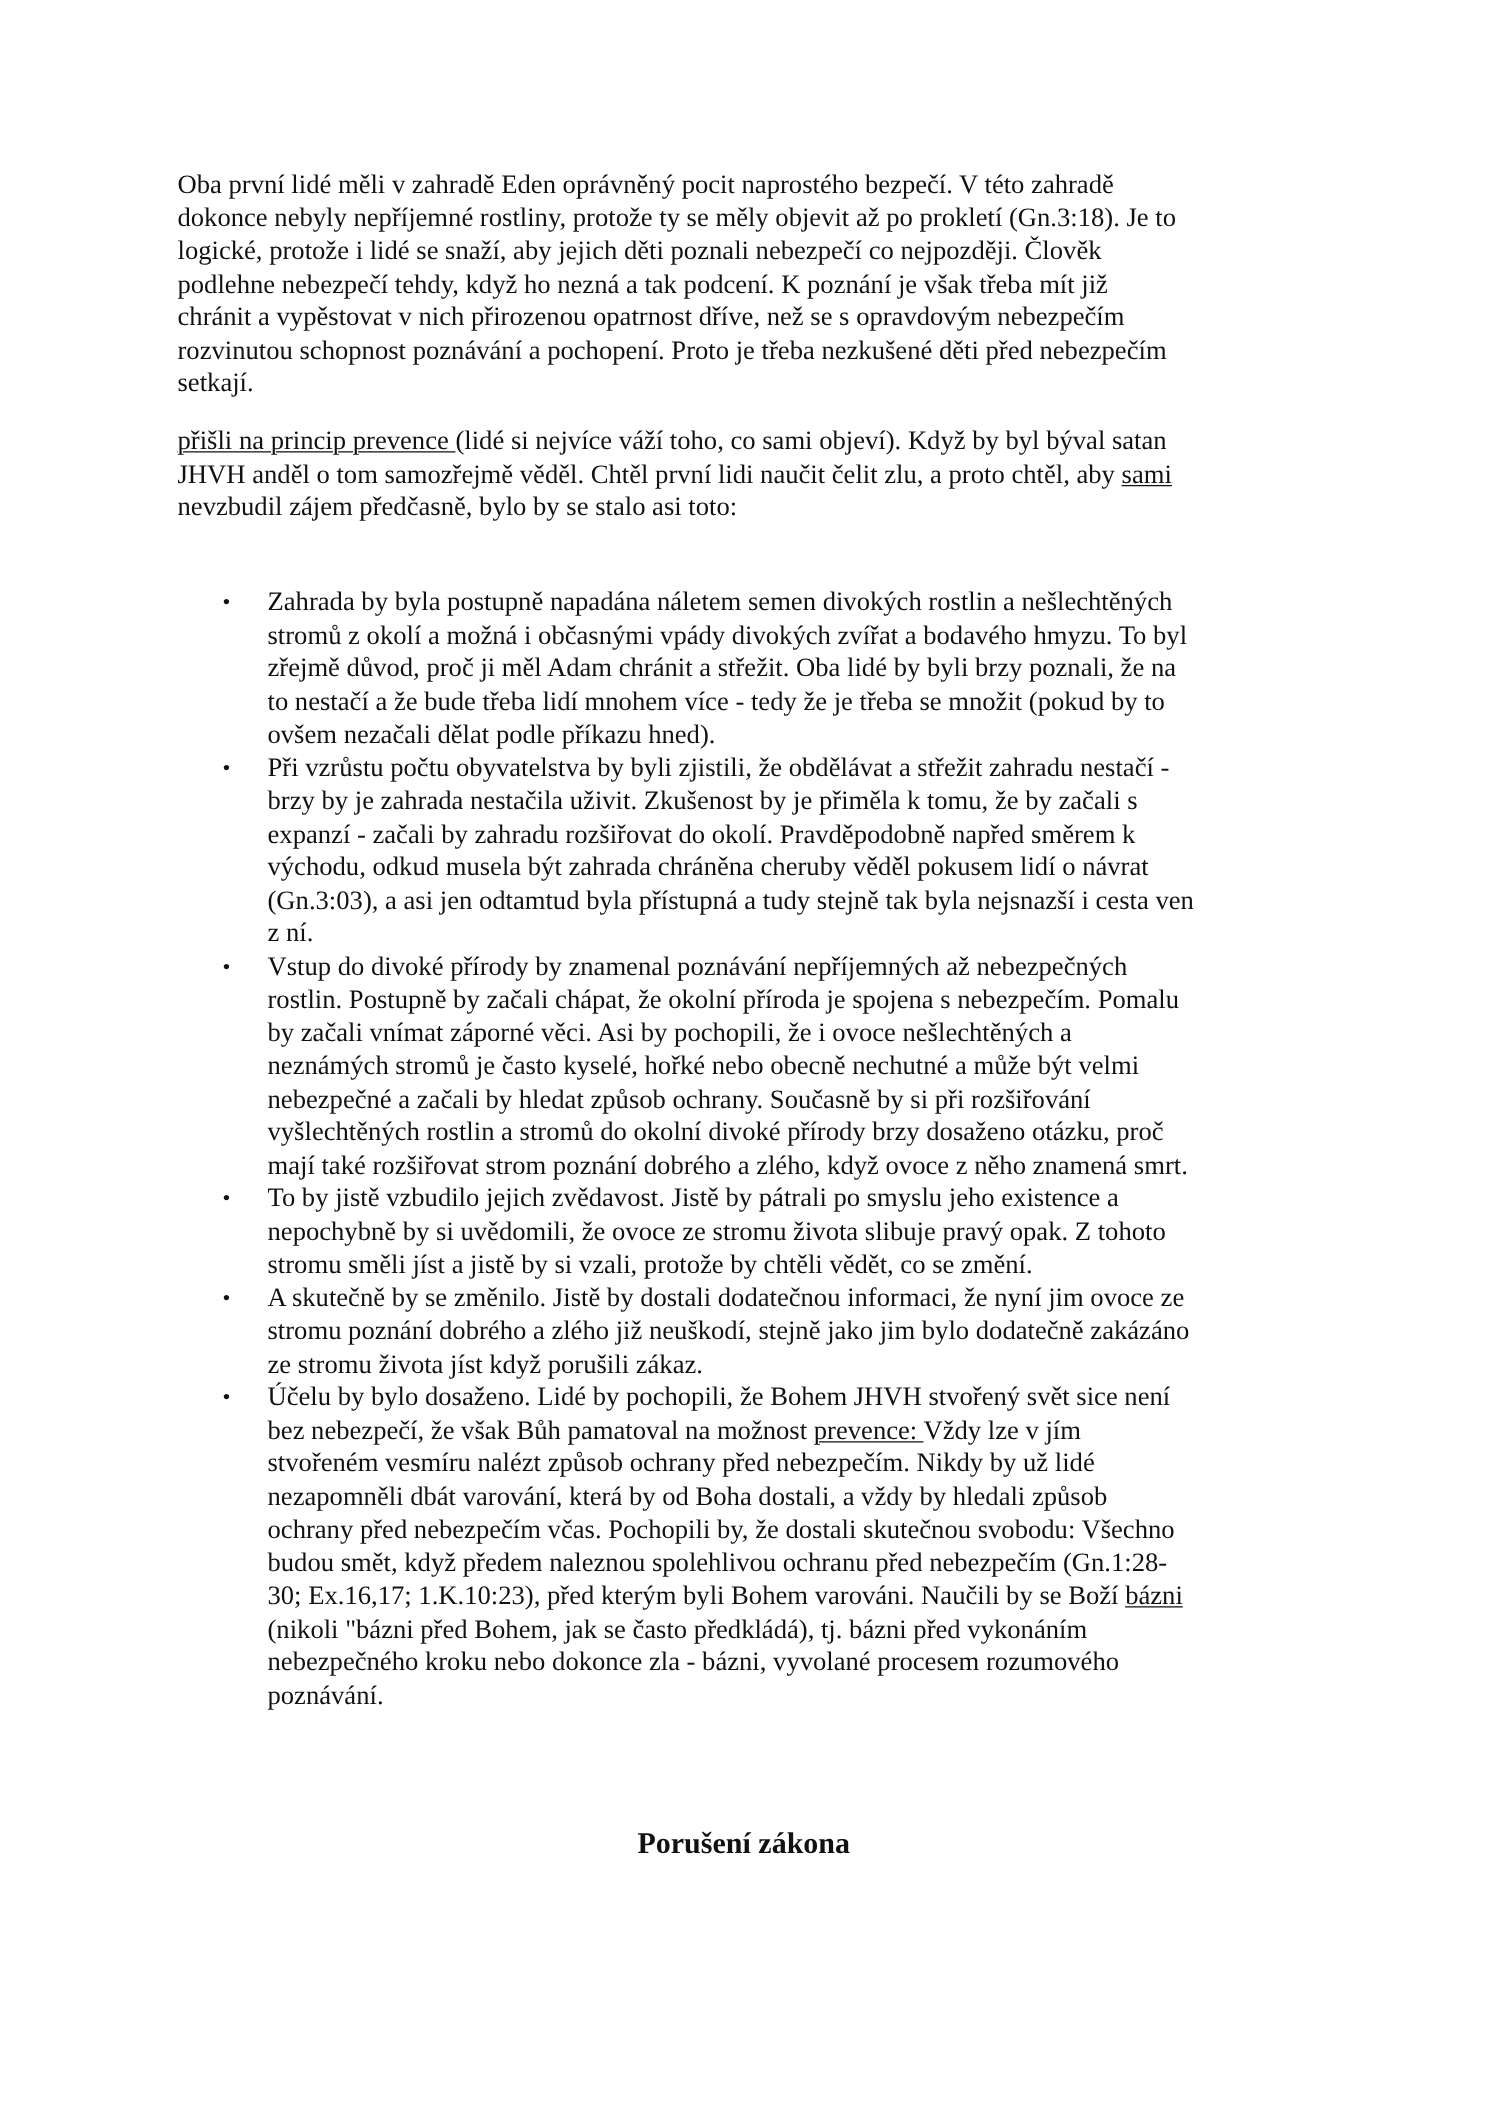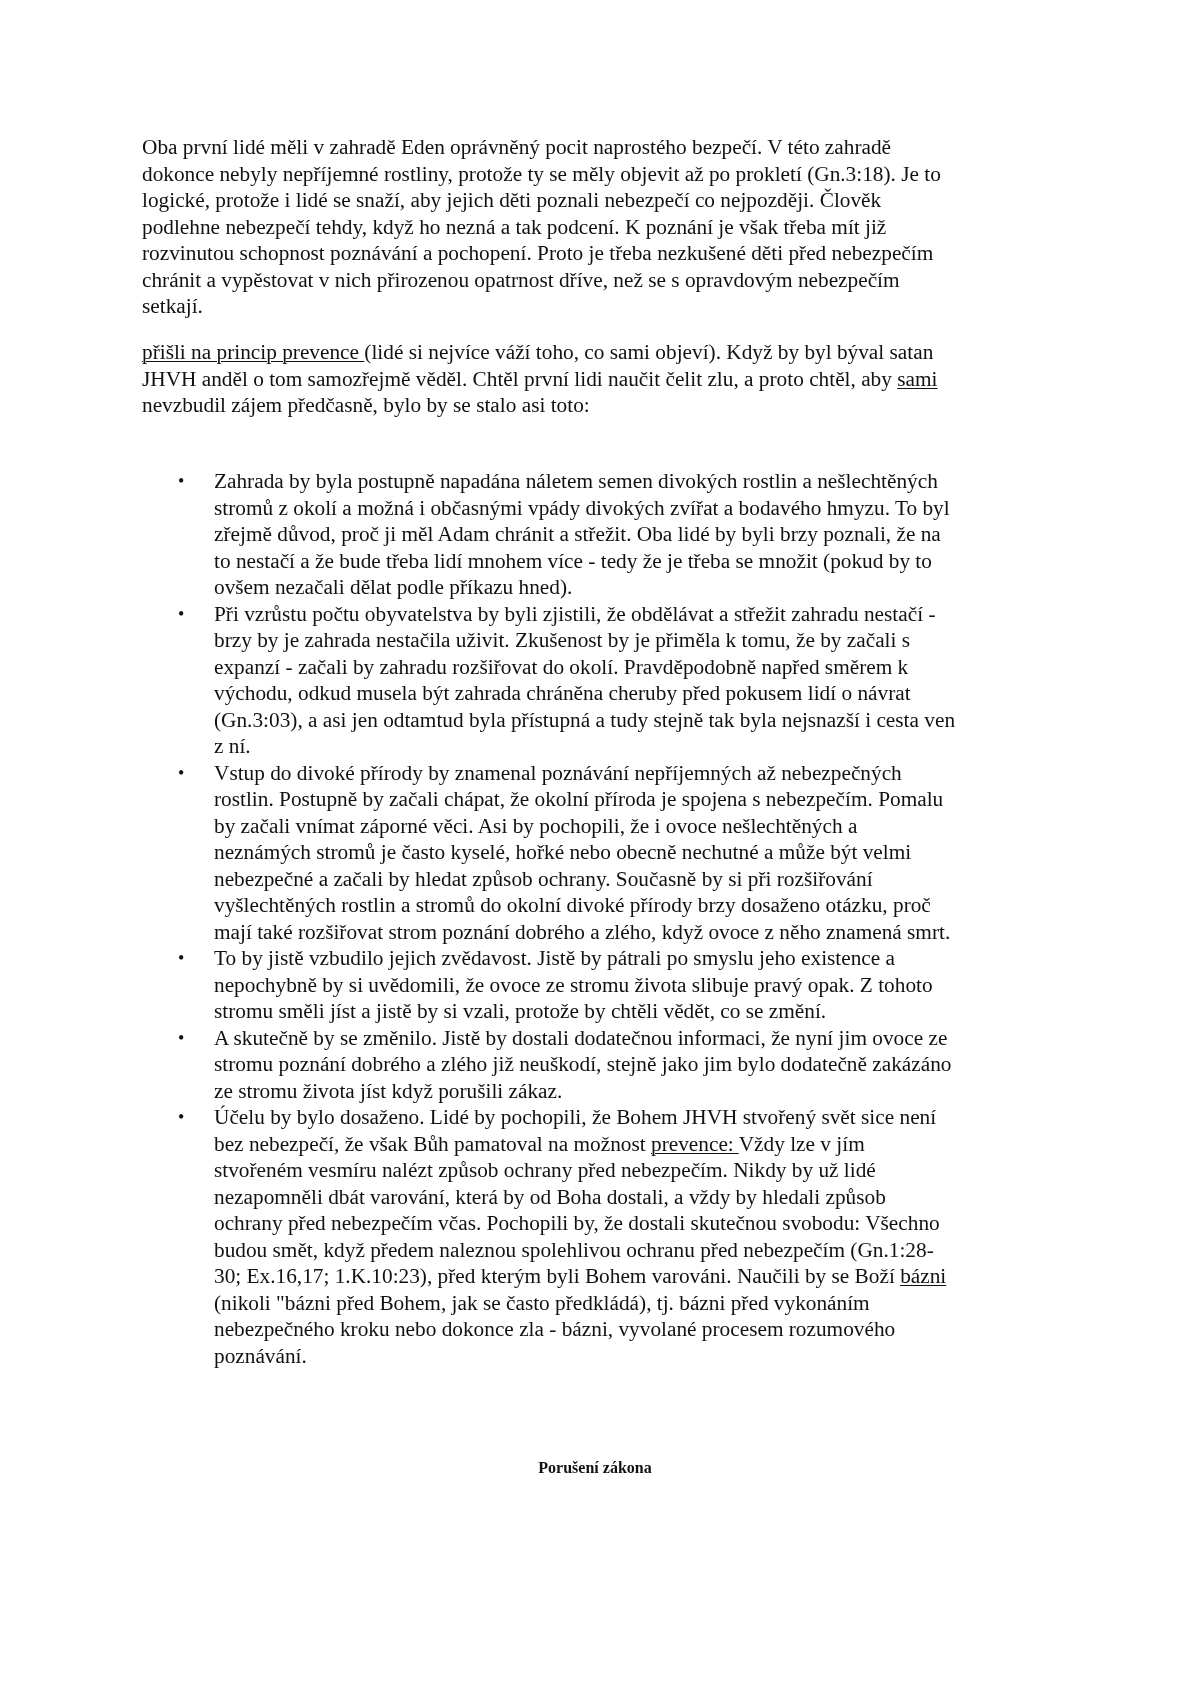--- a/index.html
+++ b/index.html
@@ -10,35 +10,35 @@
     font-size: 21.3px; line-height: 26.5px;
   }
   .para { position: absolute; left: 142px; width: 920px; margin: 0; }
   .line { display: block; white-space: pre; }
   .u { text-decoration: underline; text-underline-offset: 2px; text-decoration-thickness: 1px; }
   .list { position: absolute; left: 142px; top: 468px; width: 920px; margin: 0; padding: 0; list-style: none; }
   .item { position: relative; padding-left: 72px; }
   .bullet { position: absolute; left: 36px; top: 0; font-size: 18px; }
   .heading {
     position: absolute; left: 0; width: 1190px; top: 1441px; text-align: center;
-    font-family: "Liberation Serif", serif; font-weight: bold; font-size: 16px; line-height: 28px; color: #111;
+    font-family: "Liberation Serif", serif; font-weight: bold; font-size: 24px; line-height: 28px; color: #111;
   }
 </style>
 </head>
 <body>
 
 <div class="page">
 
   <p class="para" style="top:134px;">
     <span class="line">Oba první lidé měli v zahradě Eden oprávněný pocit naprostého bezpečí. V této zahradě</span>
     <span class="line">dokonce nebyly nepříjemné rostliny, protože ty se měly objevit až po prokletí (Gn.3:18). Je to</span>
     <span class="line">logické, protože i lidé se snaží, aby jejich děti poznali nebezpečí co nejpozději. Člověk</span>
     <span class="line">podlehne nebezpečí tehdy, když ho nezná a tak podcení. K poznání je však třeba mít již</span>
+    <span class="line">chránit a vypěstovat v nich přirozenou opatrnost dříve, než se s opravdovým nebezpečím</span>
     <span class="line">rozvinutou schopnost poznávání a pochopení. Proto je třeba nezkušené děti před nebezpečím</span>
-    <span class="line">chránit a vypěstovat v nich přirozenou opatrnost dříve, než se s opravdovým nebezpečím</span>
     <span class="line">setkají.</span>
   </p>
 
   <p class="para" style="top:339px;">
     <span class="line"><span class="u">přišli na princip prevence </span><span>(lidé si nejvíce váží toho, co sami objeví). Když by byl býval satan</span></span>
     <span class="line"><span>JHVH anděl o tom samozřejmě věděl. Chtěl první lidi naučit čelit zlu, a proto chtěl, aby </span><span class="u">sami</span></span>
     <span class="line">nevzbudil zájem předčasně, bylo by se stalo asi toto:</span>
   </p>
 
   <ul class="list">
@@ -48,21 +48,21 @@
       <span class="line">stromů z okolí a možná i občasnými vpády divokých zvířat a bodavého hmyzu. To byl</span>
       <span class="line">zřejmě důvod, proč ji měl Adam chránit a střežit. Oba lidé by byli brzy poznali, že na</span>
       <span class="line">to nestačí a že bude třeba lidí mnohem více - tedy že je třeba se množit (pokud by to</span>
       <span class="line">ovšem nezačali dělat podle příkazu hned).</span>
     </li>
     <li class="item">
       <span class="bullet">•</span>
       <span class="line">Při vzrůstu počtu obyvatelstva by byli zjistili, že obdělávat a střežit zahradu nestačí -</span>
       <span class="line">brzy by je zahrada nestačila uživit. Zkušenost by je přiměla k tomu, že by začali s</span>
       <span class="line">expanzí - začali by zahradu rozšiřovat do okolí. Pravděpodobně napřed směrem k</span>
-      <span class="line">východu, odkud musela být zahrada chráněna cheruby před pokusem lidí o návrat</span>
+      <span class="line">východu, odkud musela být zahrada chráněna cheruby věděl pokusem lidí o návrat</span>
       <span class="line">(Gn.3:03), a asi jen odtamtud byla přístupná a tudy stejně tak byla nejsnazší i cesta ven</span>
       <span class="line">z ní.</span>
     </li>
     <li class="item">
       <span class="bullet">•</span>
       <span class="line">Vstup do divoké přírody by znamenal poznávání nepříjemných až nebezpečných</span>
       <span class="line">rostlin. Postupně by začali chápat, že okolní příroda je spojena s nebezpečím. Pomalu</span>
       <span class="line">by začali vnímat záporné věci. Asi by pochopili, že i ovoce nešlechtěných a</span>
       <span class="line">neznámých stromů je často kyselé, hořké nebo obecně nechutné a může být velmi</span>
       <span class="line">nebezpečné a začali by hledat způsob ochrany. Současně by si při rozšiřování</span>

